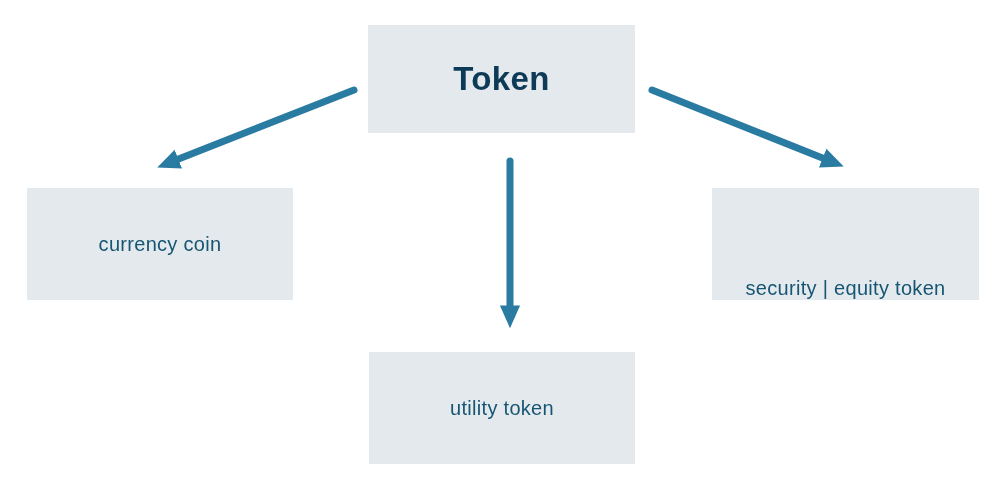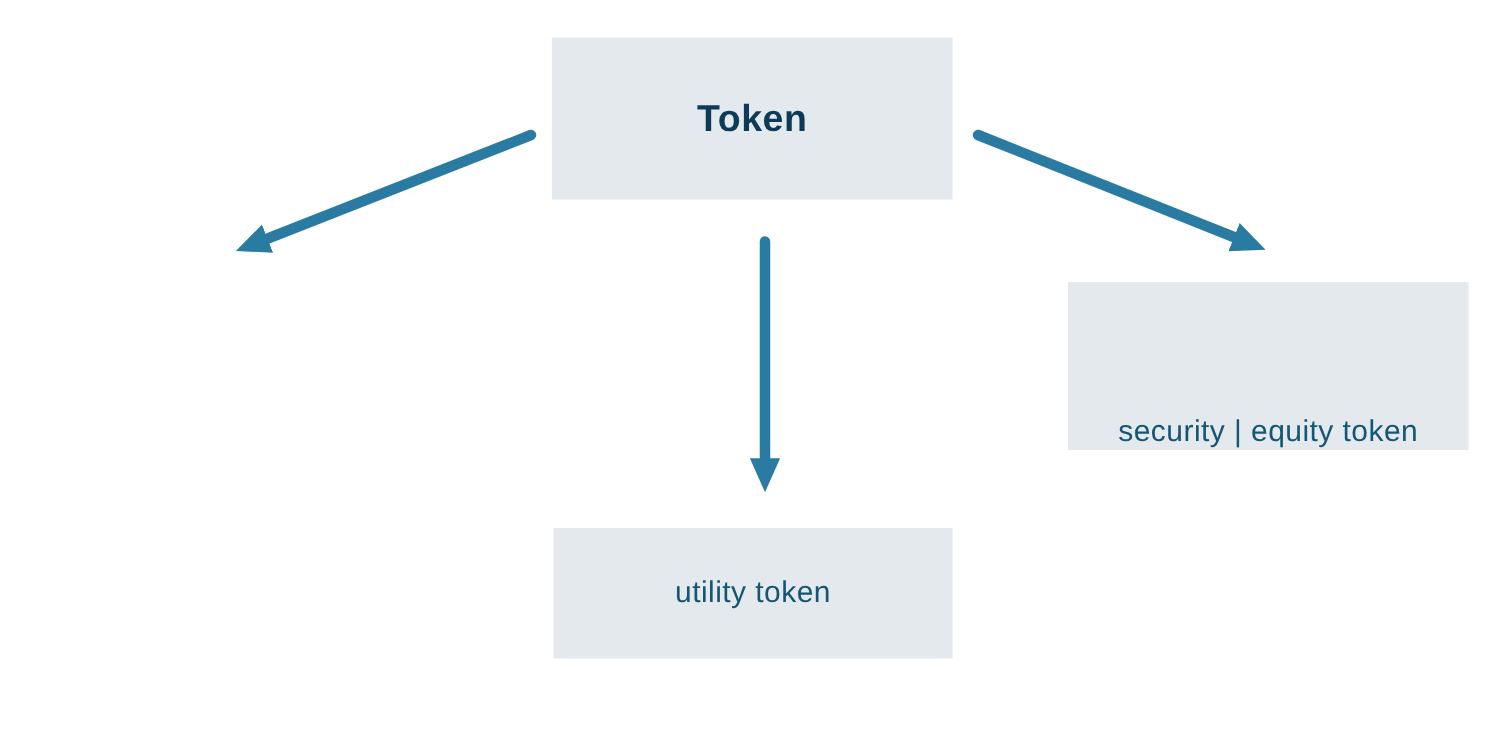--- a/index.html
+++ b/index.html
@@ -46,27 +46,27 @@
   }
   .node-label {
     color: var(--body-text);
     font-size: 20px;
     font-weight: 300;
     letter-spacing: 0.3px;
   }
   .node-root { left: 368px; top: 25px;  width: 267px; height: 108px; }
   .node-root .node-label {
     color: var(--title-text);
-    font-size: 25px;
+    font-size: 33px;
     font-weight: 700;
     letter-spacing: 0.4px;
   }
   .node-currency { left: 27px;  top: 188px; width: 266px; height: 112px; }
   .node-security { left: 712px; top: 188px; width: 267px; height: 112px; align-items: flex-end; }
-  .node-utility  { left: 369px; top: 352px; width: 266px; height: 87px; }
+  .node-utility  { left: 369px; top: 352px; width: 266px; height: 112px; }
 </style>
 </head>
 <body>
 
 <div class="canvas">
 
   <svg class="arrows-layer" viewBox="0 0 1000 488" xmlns="http://www.w3.org/2000/svg" aria-hidden="true">
     <defs>
       <marker id="arrowhead" viewBox="0 0 10 10" refX="1" refY="5" markerWidth="3.6" markerHeight="3.6" orient="auto">
         <path d="M0,1 L9,5 L0,9 z"></path>
@@ -74,20 +74,23 @@
     </defs>
     <line x1="354" y1="90" x2="176" y2="160" marker-end="url(#arrowhead)"></line>
     <line x1="510" y1="161" x2="510" y2="308" marker-end="url(#arrowhead)"></line>
     <line x1="652" y1="90" x2="825" y2="159" marker-end="url(#arrowhead)"></line>
   </svg>
 
   <div class="node node-root">
     <span class="node-label">Token</span>
   </div>
 
+  <div class="node node-currency">
+    <span class="node-label">currency coin</span>
+  </div>
 
   <div class="node node-utility">
     <span class="node-label">utility token</span>
   </div>
 
   <div class="node node-security">
     <span class="node-label">security | equity token</span>
   </div>
 
 </div>

